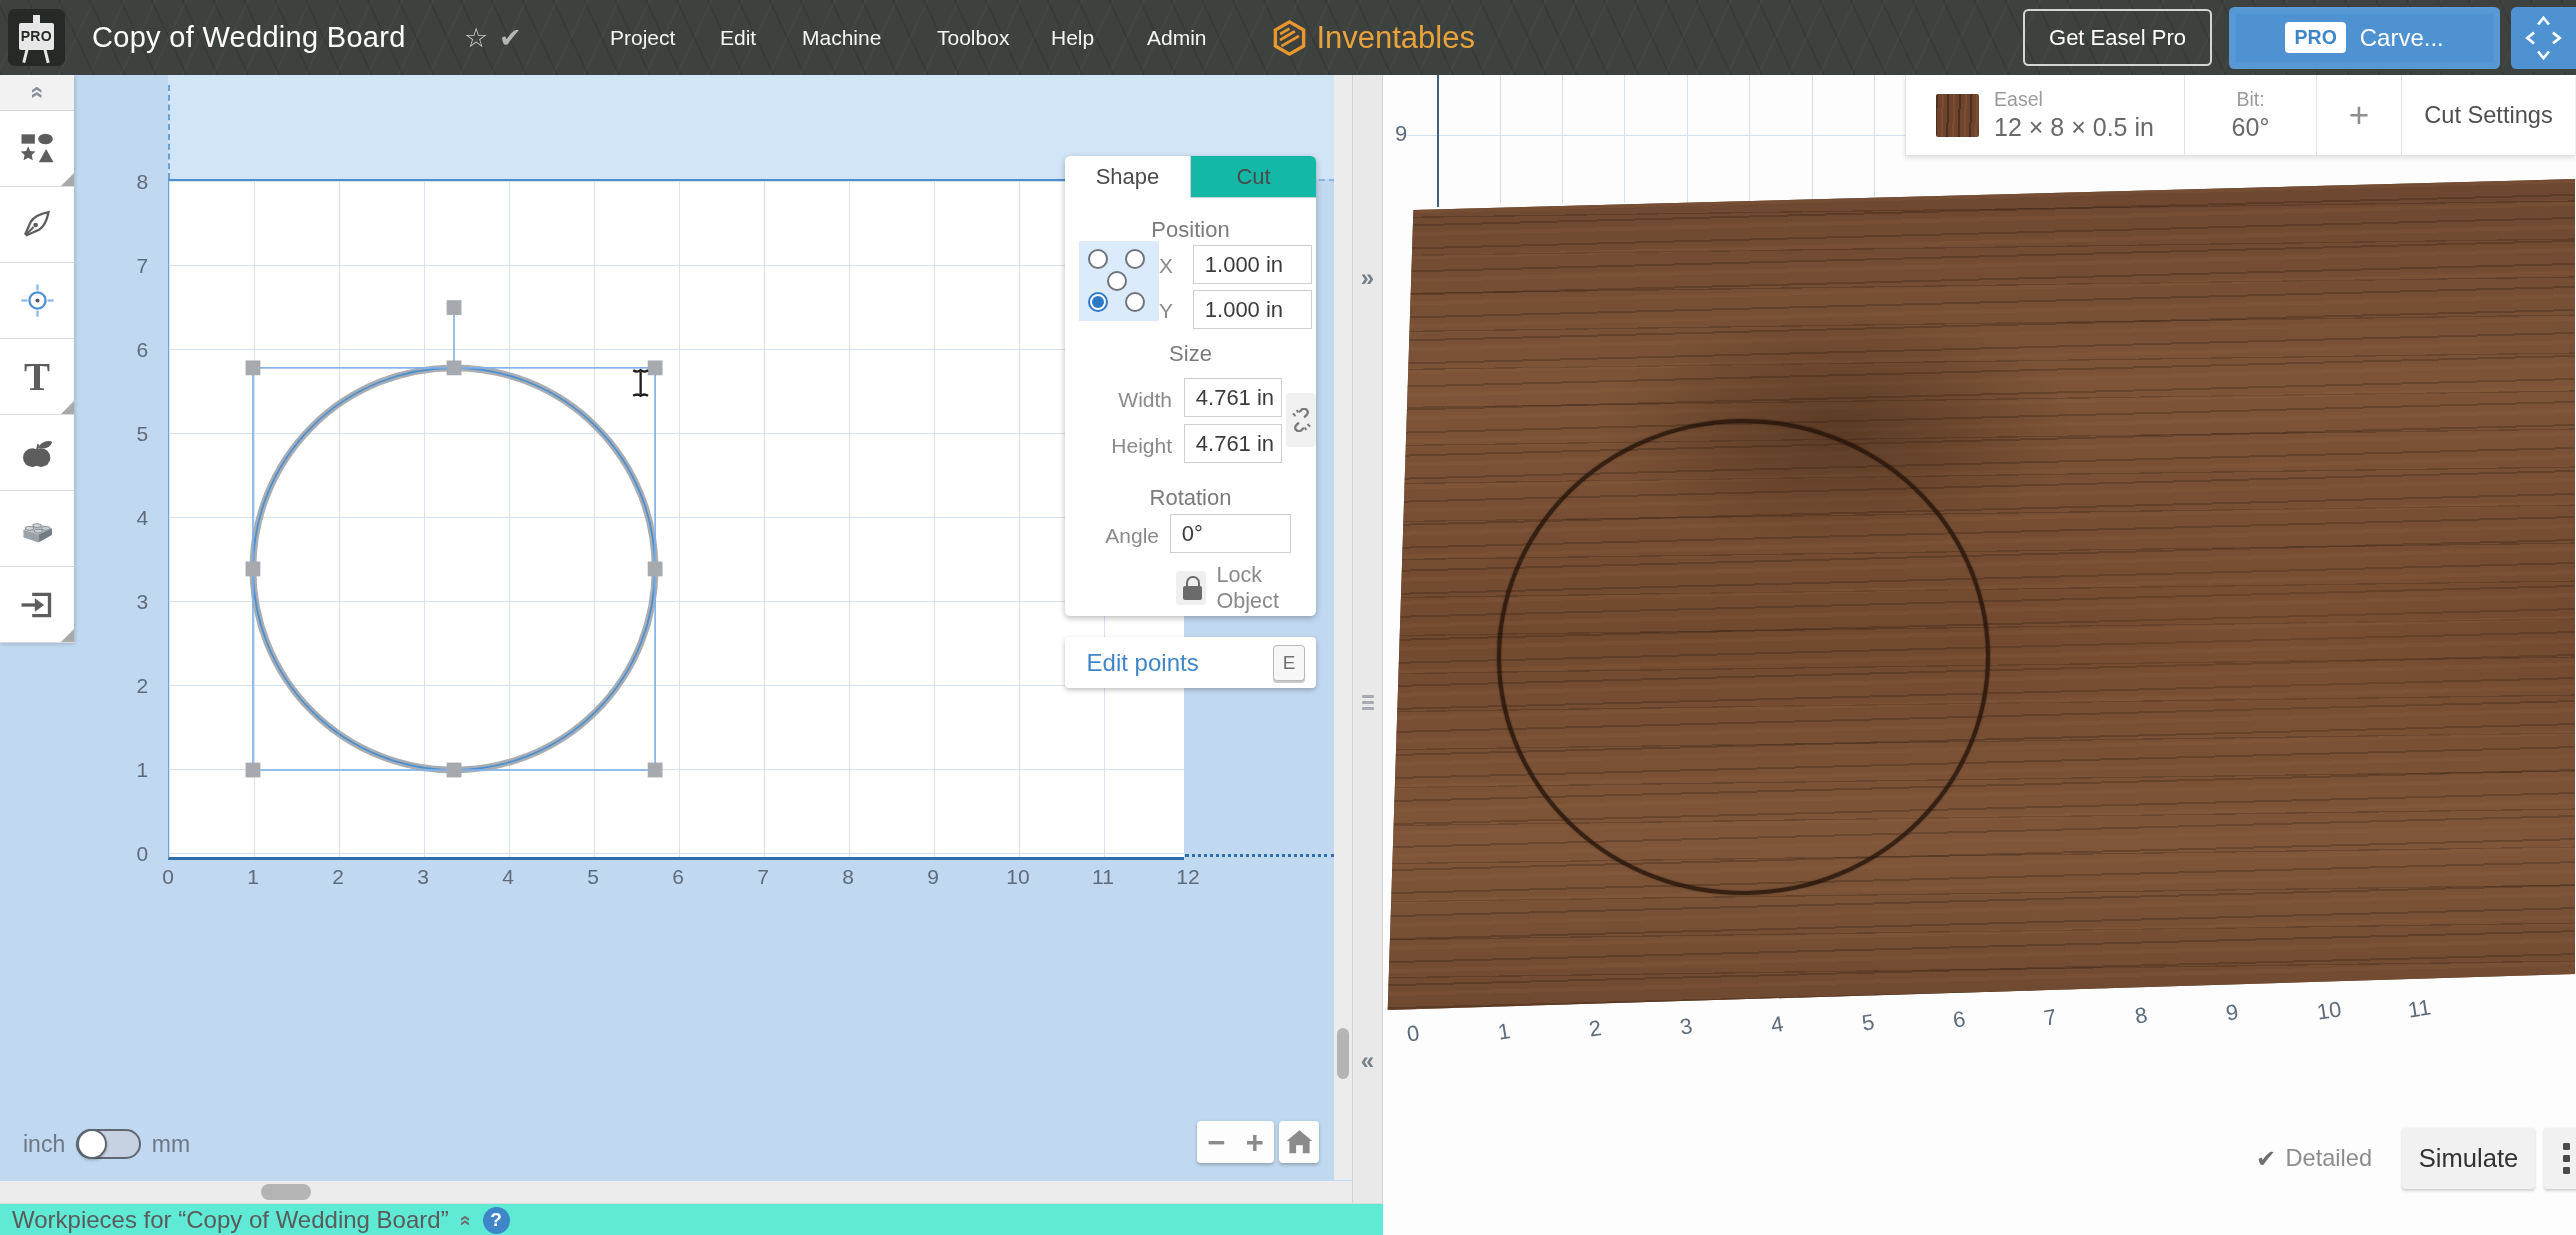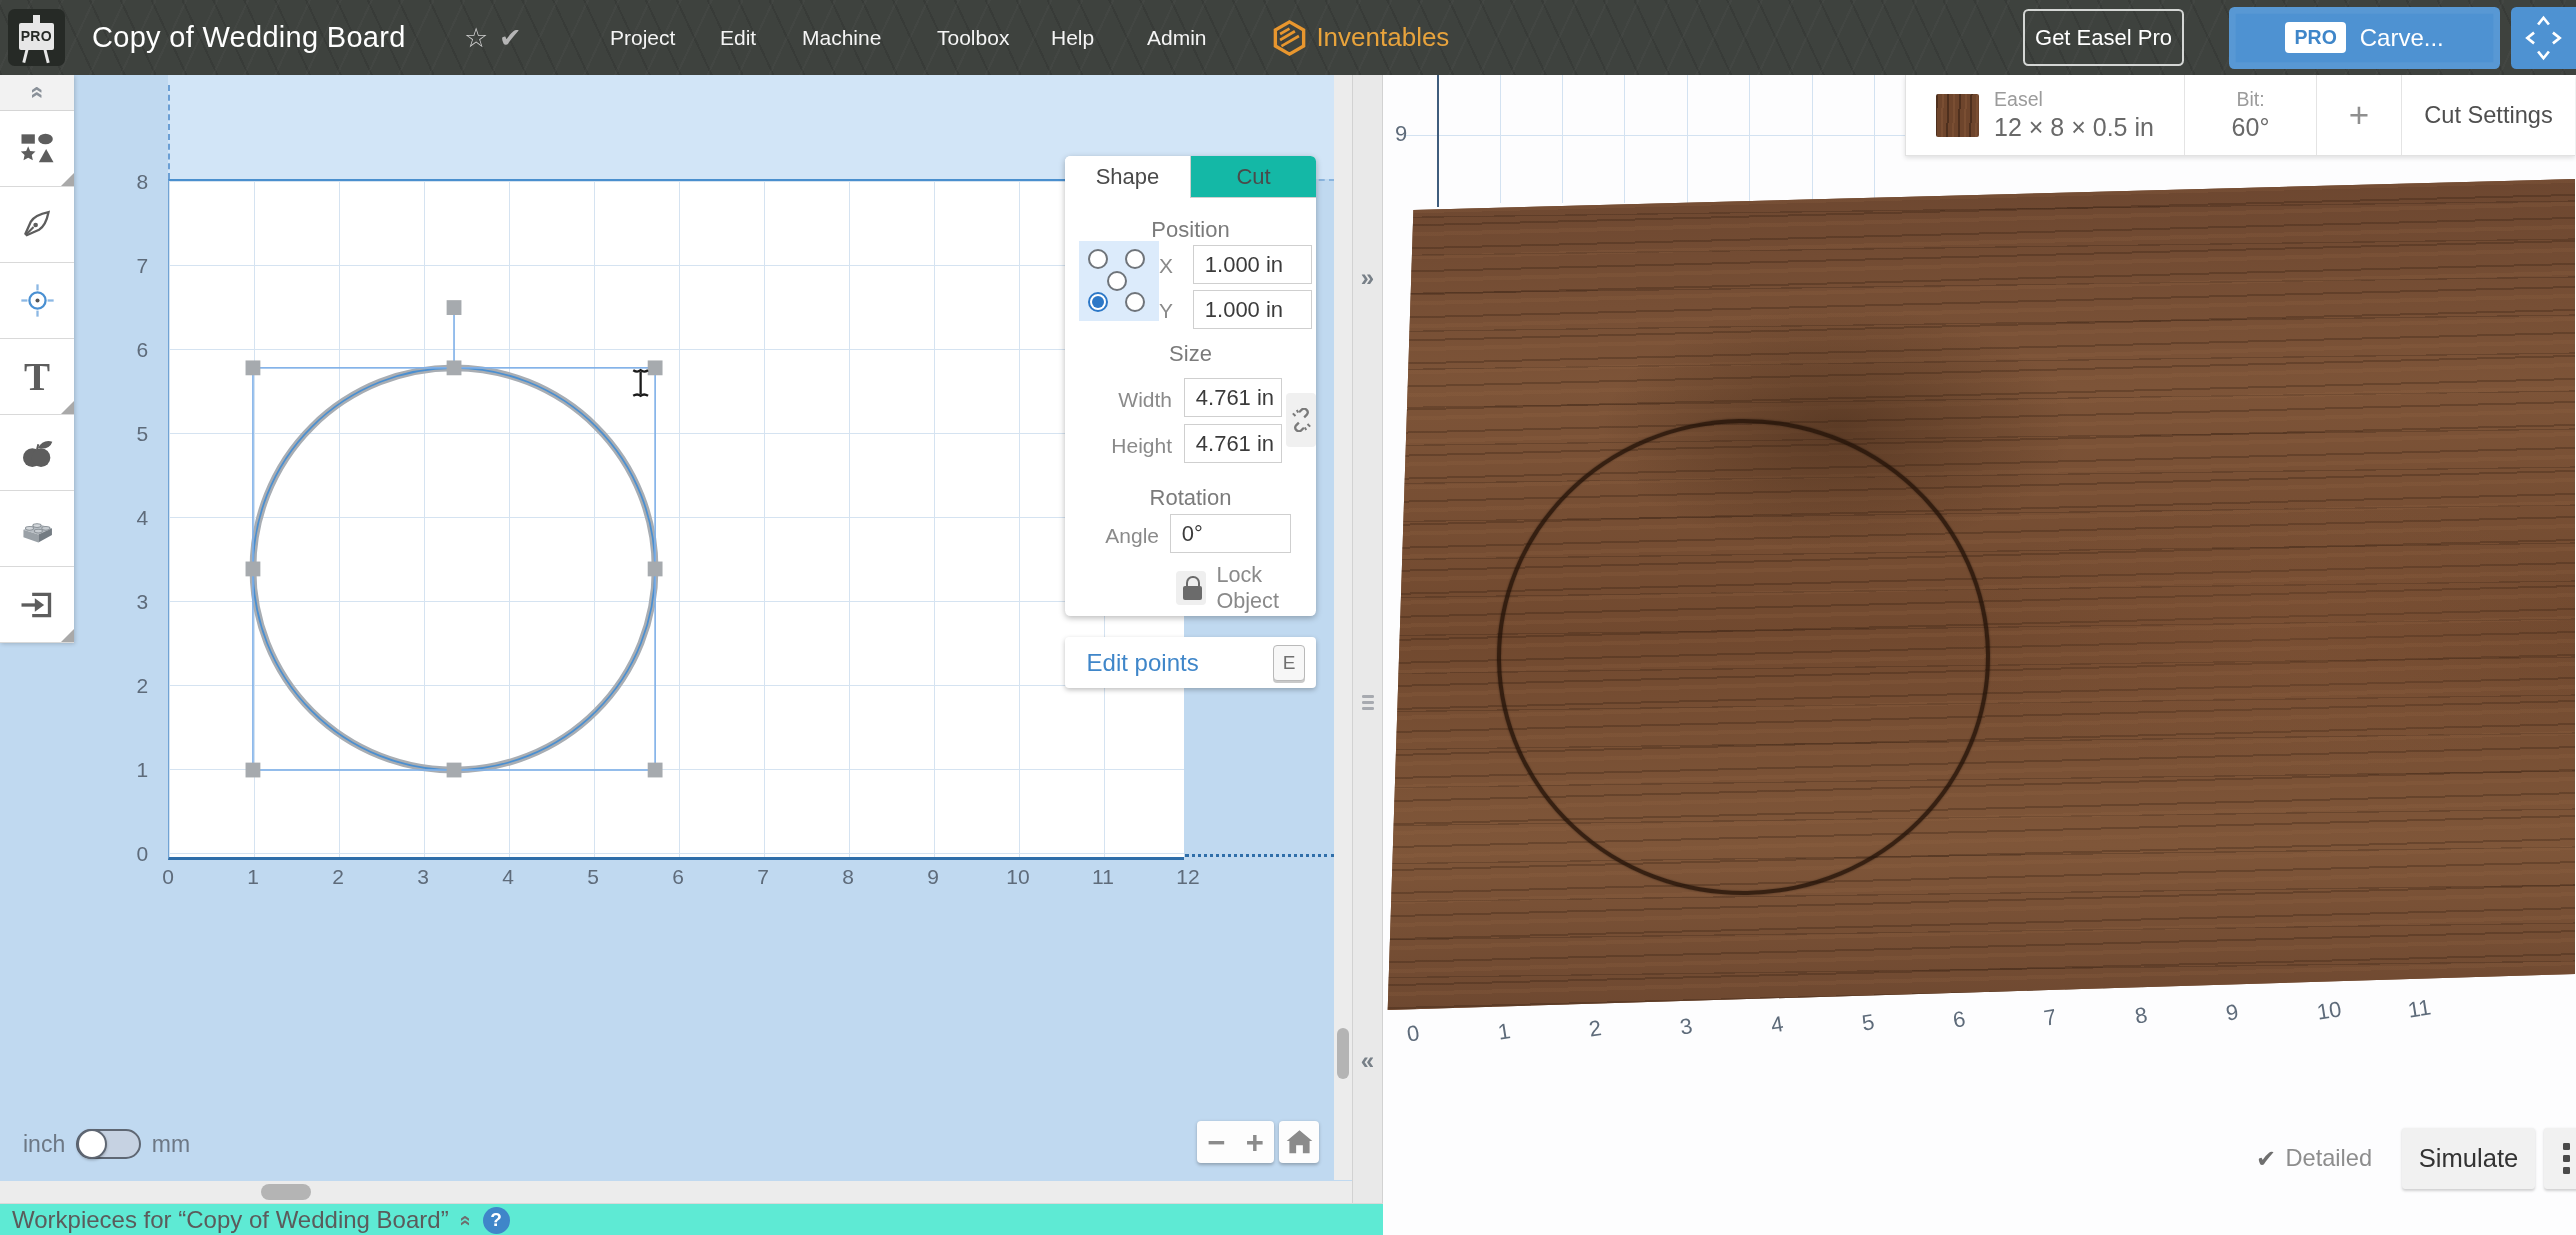--- a/index.html
+++ b/index.html
@@ -14,22 +14,22 @@
     display:flex;align-items:center;justify-content:center;font-weight:bold;font-size:14px;color:#262a26;letter-spacing:0.3px;}
   .easel-peak{position:absolute;left:25px;top:5.4px;width:6.7px;height:8px;background:#e7e7e7;}
   .easel-leg1{position:absolute;left:16px;top:40px;width:3.4px;height:13.5px;background:#e7e7e7;transform:rotate(14deg);}
   .easel-leg2{position:absolute;left:37px;top:40px;width:3.4px;height:13.5px;background:#e7e7e7;transform:rotate(-14deg);}
   .doc-title{position:absolute;left:92px;top:0;height:75px;display:flex;align-items:center;
     color:#fff;font-size:29px;letter-spacing:0.3px;}
   .title-star{position:absolute;left:464px;top:0;height:75px;display:flex;align-items:center;color:#cfcfcf;font-size:27px;}
   .title-check{position:absolute;left:499px;top:0;height:75px;display:flex;align-items:center;color:#b5b5b5;font-size:27px;}
   .menu-item{position:absolute;top:0;height:75px;display:flex;align-items:center;color:#f4f4f4;font-size:21px;cursor:default;}
   .inventables{position:absolute;left:1272px;top:0;height:75px;display:flex;align-items:center;gap:9.4px;}
-  .inv-label{color:#e8a33c;font-size:26px;font-weight:300;}
-  .btn-getpro{position:absolute;left:2023px;top:9.4px;width:161px;height:57px;border:2px solid #d4d6d4;border-radius:5.4px;
+  .inv-label{color:#e8a33c;font-size:31px;font-weight:300;}
+  .btn-getpro{position:absolute;left:2023px;top:9.4px;width:189px;height:57px;border:2px solid #d4d6d4;border-radius:5.4px;
     box-sizing:border-box;display:flex;align-items:center;justify-content:center;color:#fff;font-size:22px;}
   .btn-carve{position:absolute;left:2229px;top:6.7px;width:271px;height:62px;background:#4e92d2;border-radius:5.4px;
     display:flex;align-items:center;justify-content:center;gap:13.5px;box-shadow:inset 0 0 0 6.7px rgba(255,255,255,.06);}
   .pro-badge{background:#fff;color:#3f86c9;font-weight:bold;font-size:19.5px;padding:4px 9.4px;border-radius:4px;}
   .carve-label{color:#fff;font-size:24px;}
   .btn-jog{position:absolute;left:2511px;top:6.7px;width:65px;height:62px;background:#4e92d2;border-radius:5.4px 0 0 5.4px;}
   
   .canvas-band{position:absolute;left:168px;top:75px;width:1166px;height:104px;background:#d2e5f7;}
   .workpiece{position:absolute;left:168px;top:179px;width:1015px;height:676px;background:#fff;
     border-top:2.7px solid #4a8fce;border-bottom:3.4px solid #2f6ea9;border-left:1.3px solid #71a3d4;box-sizing:content-box;

